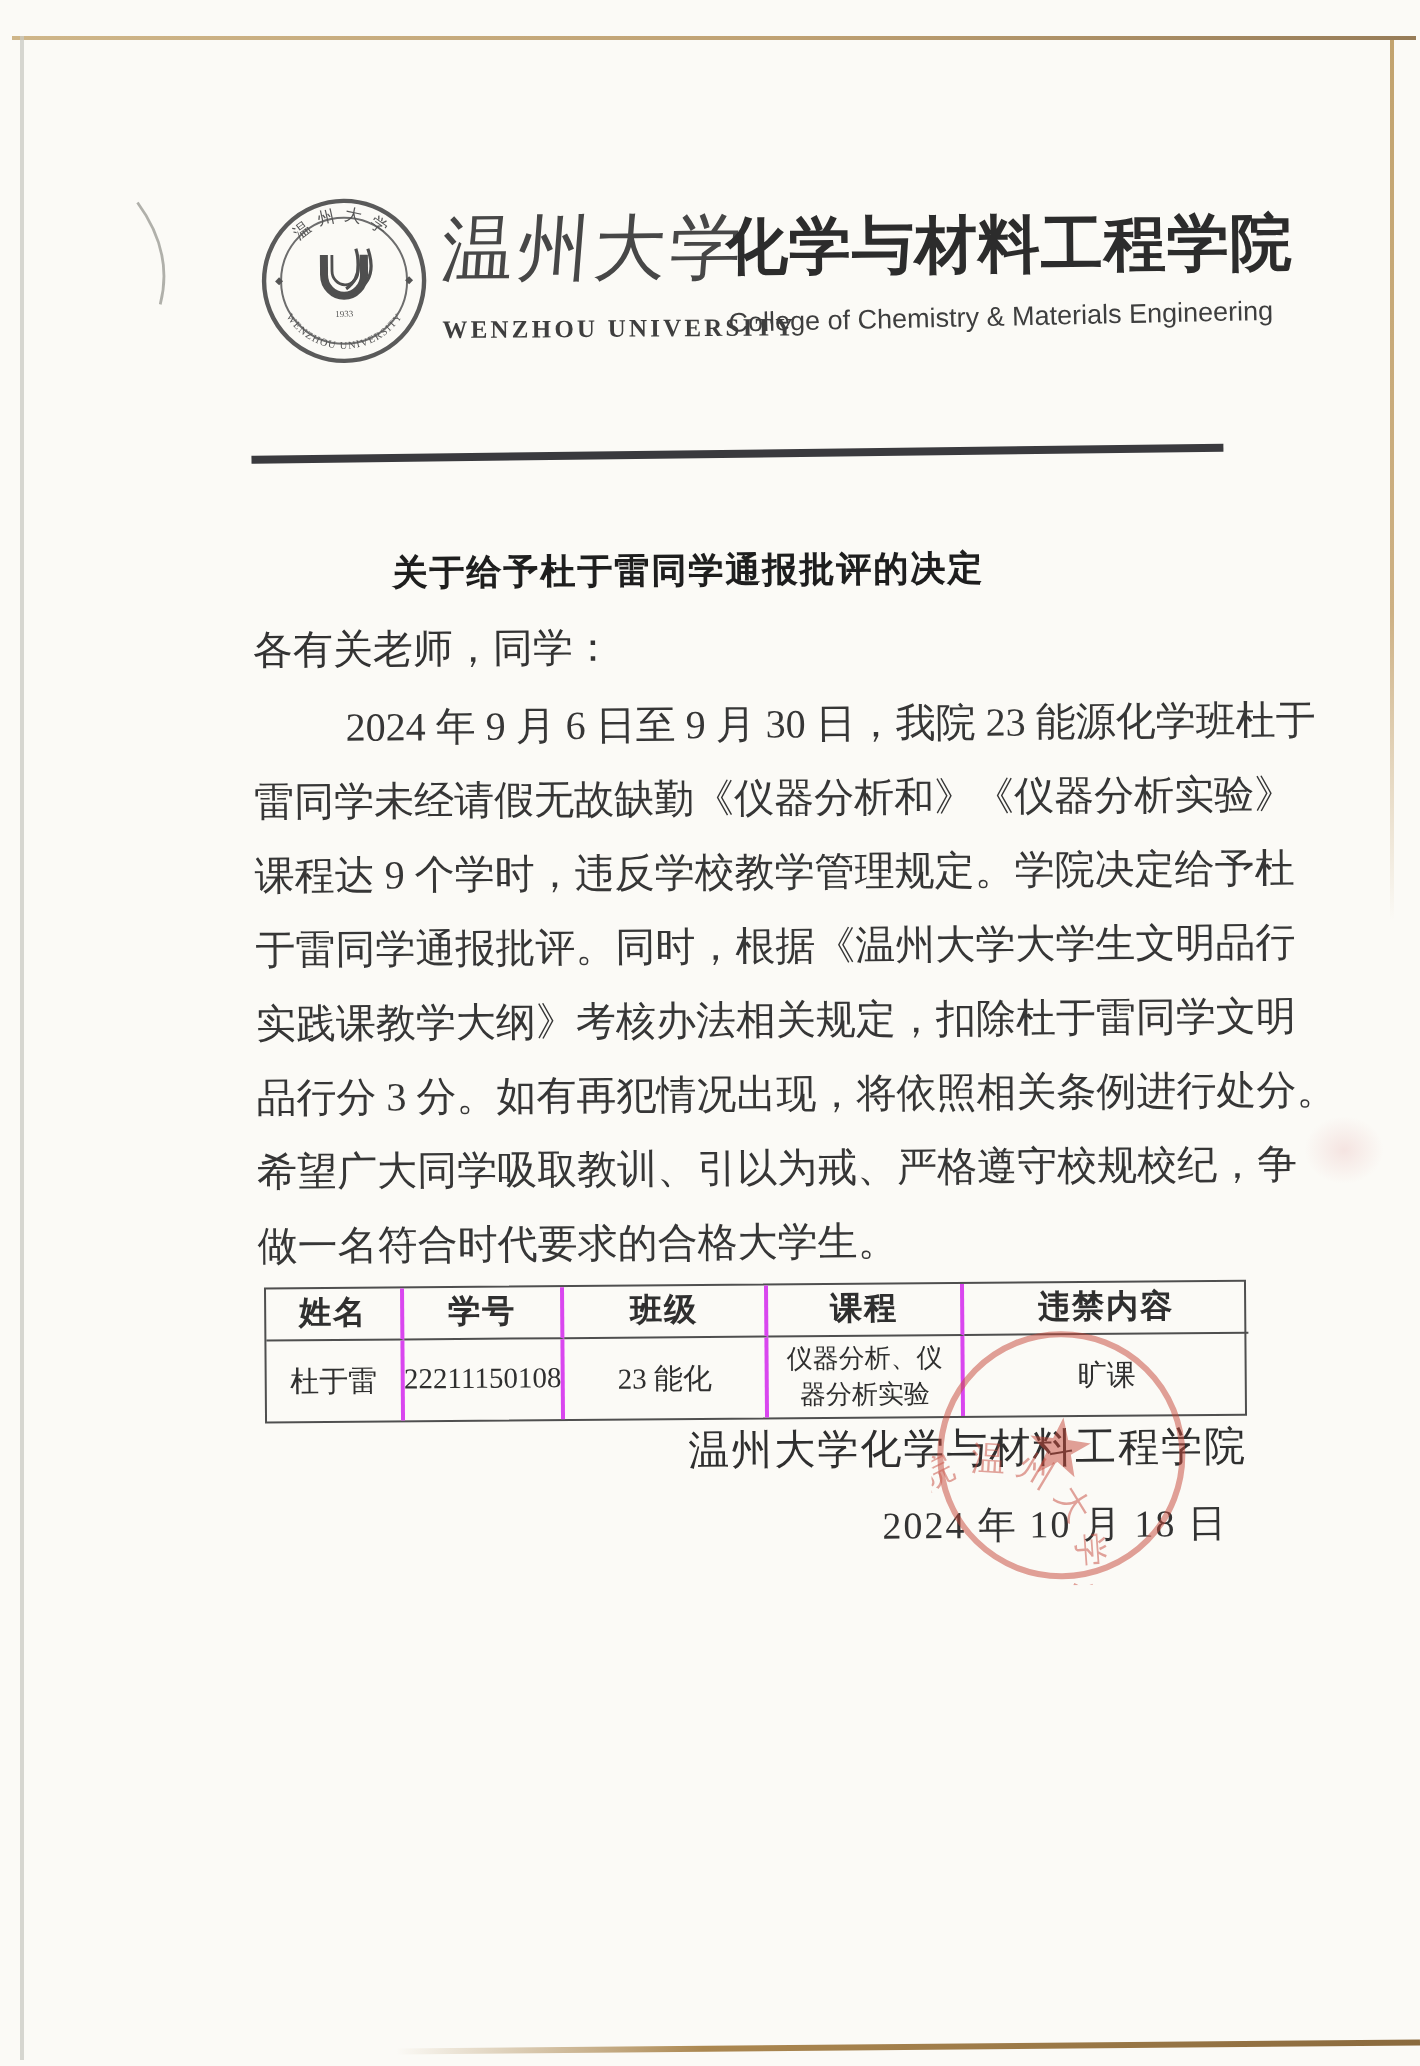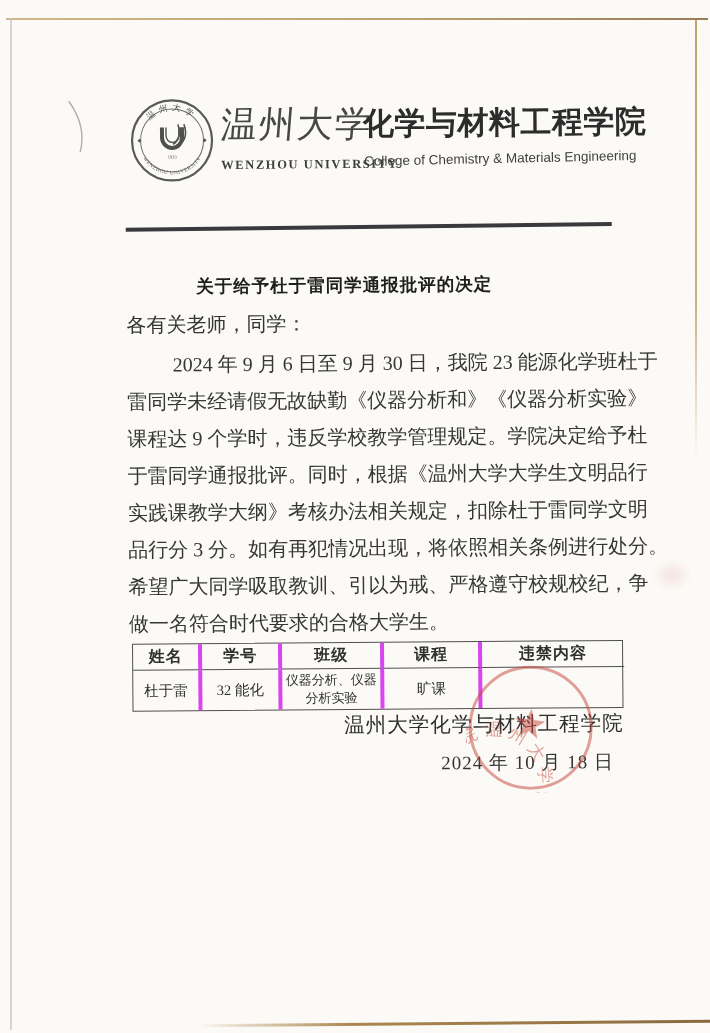--- a/index.html
+++ b/index.html
@@ -52,21 +52,21 @@
   #body-text { position:absolute; left:128px; top:345px; width:486px;}
   .bline { height:37px; line-height:37px; font-size:20px; color:#363636;
     text-align:justify; text-align-last:justify; white-space:nowrap;}
   .bline.first { padding-left:46px;}
   .bline.last { text-align-last:left; white-space:normal;}
 
   
   #vio-table { position:absolute; left:131px; top:642px; width:491px;
     display:grid; grid-template-columns:69px 80px 102px 98px 142px;
     grid-template-rows:26px 40px; border:1px solid #4f4f4f; background:transparent;}
-  #vio-table .cell { border-right:4px solid #d946ef; border-bottom:1px solid #4f4f4f;
+  #vio-table .cell { border-right:2px solid #d946ef; border-bottom:1px solid #4f4f4f;
     display:flex; align-items:center; justify-content:center; text-align:center;
     color:#2f2f2f; padding:1px 3px;}
   #vio-table .cell:nth-child(5n) { border-right:none;}
   #vio-table .cell:nth-child(n+6) { border-bottom:none;}
   .th { font-size:16px; font-weight:700; letter-spacing:1px; color:#2a2a2a;}
   .td { font-size:14.5px;}
   .td.course { font-size:13px; line-height:1.35;}
 
   
   #signature { position:absolute; left:128px; top:711px; width:494px; text-align:right;
@@ -130,21 +130,22 @@
       <div class="bline last">做一名符合时代要求的合格大学生。</div>
     </div>
 
     <div id="vio-table">
       <div class="cell th">姓名</div>
       <div class="cell th">学号</div>
       <div class="cell th">班级</div>
       <div class="cell th">课程</div>
       <div class="cell th">违禁内容</div>
       <div class="cell td">杜于雷</div>
-      <div class="cell td">32 能化</div>
+      <div class="cell td">22211150108</div>
+      <div class="cell td">23 能化</div>
       <div class="cell td course">仪器分析、仪器分析实验</div>
       <div class="cell td">旷课</div>
     </div>
 
     <div id="signature">温州大学化学与材料工程学院</div>
     <div id="sign-date">2024 年 10 月 18 日</div>
 
     <svg id="seal" viewBox="0 0 130 130">
       <circle cx="65" cy="65" r="60.5" fill="none" stroke="#c5473b" stroke-width="3" stroke-opacity="0.6"></circle>
       <defs>

